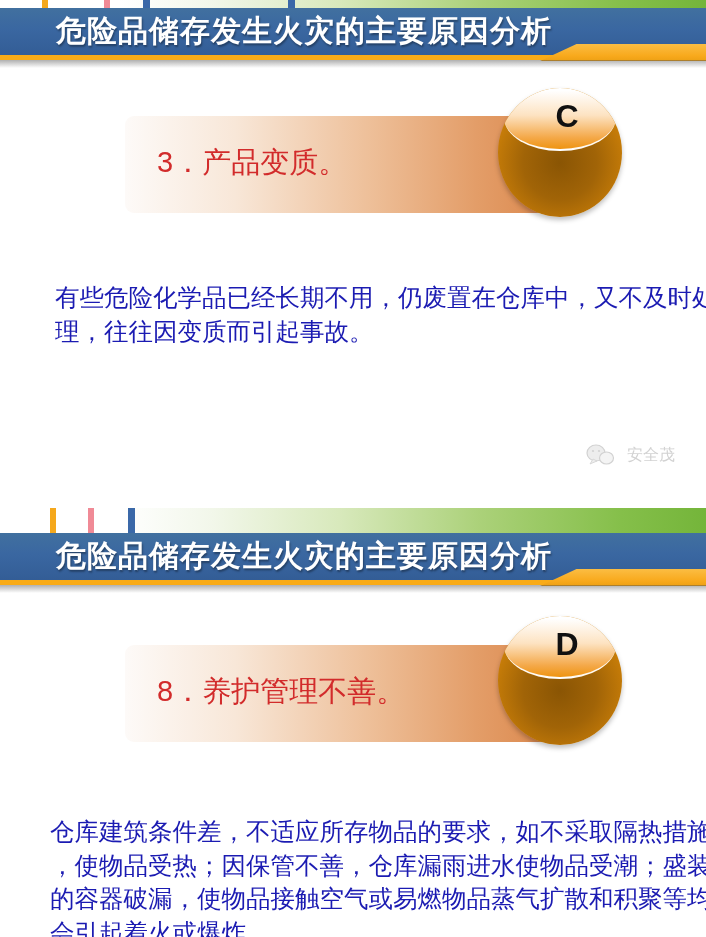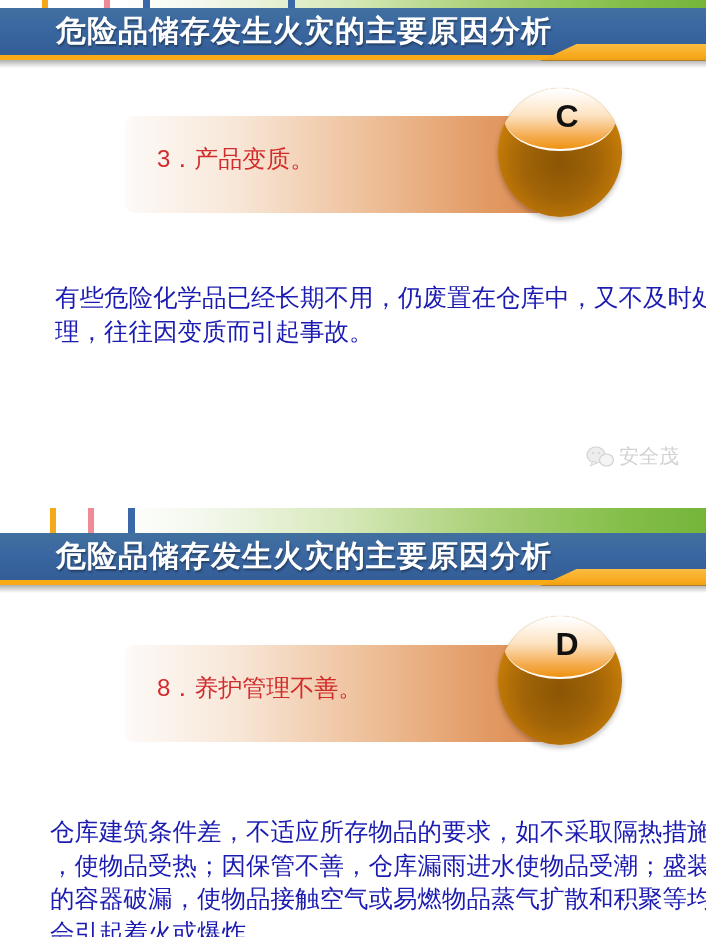--- a/index.html
+++ b/index.html
@@ -35,21 +35,21 @@
   .banner-shadow {
     position:absolute; left:0; width:706px; height:8px;
     background:linear-gradient(180deg,rgba(80,80,80,0.45),rgba(255,255,255,0));
   }
   
   .topic-bar {
     position:absolute; left:125px; width:440px; height:97px; border-radius:9px;
     background:linear-gradient(90deg,#fdfaf8 0%,#f8e7d8 25%,#eec09a 55%,#e39d68 80%,#da8549 100%);
   }
   .topic-title {
-    position:absolute; color:#d22b2b; font-size:24px; white-space:nowrap;
+    position:absolute; color:#d22b2b; font-size:29px; white-space:nowrap;
   }
   .sphere {
     position:absolute; width:124px; height:129px; border-radius:50%;
     background:radial-gradient(circle at 50% 58%, #8a5504 0%, #a16407 38%, #c67c08 68%, #ec970f 90%, #f6aa1e 100%);
     overflow:hidden;
     box-shadow:0 3px 5px rgba(0,0,0,0.25);
   }
   .sphere-gloss {
     position:absolute; left:5%; top:-3%; width:90%; height:52%;
     border-radius:50%;
@@ -59,22 +59,22 @@
   .sphere-letter {
     position:absolute; top:10px; left:0; width:100%;
     text-align:center; padding-left:14px;
     color:#111111; font-weight:bold; font-size:32px;
     font-family:"Liberation Sans", sans-serif;
   }
   
   .body-text { position:absolute; color:#1b1bb2; font-size:24.5px; line-height:33.5px; white-space:nowrap; }
   
   .watermark {
-    position:absolute; left:585px; top:443px; display:flex; align-items:center; gap:4px;
-    color:#d2d2d2; font-size:20px;
+    position:absolute; left:585px; top:443px; display:flex; align-items:center; gap:12px;
+    color:#d2d2d2; font-size:16px;
   }
 </style>
 </head>
 <body>
 
 <div class="canvas">
 
   <section>
 
     <div class="strip" style="top:0; height:8px;">

